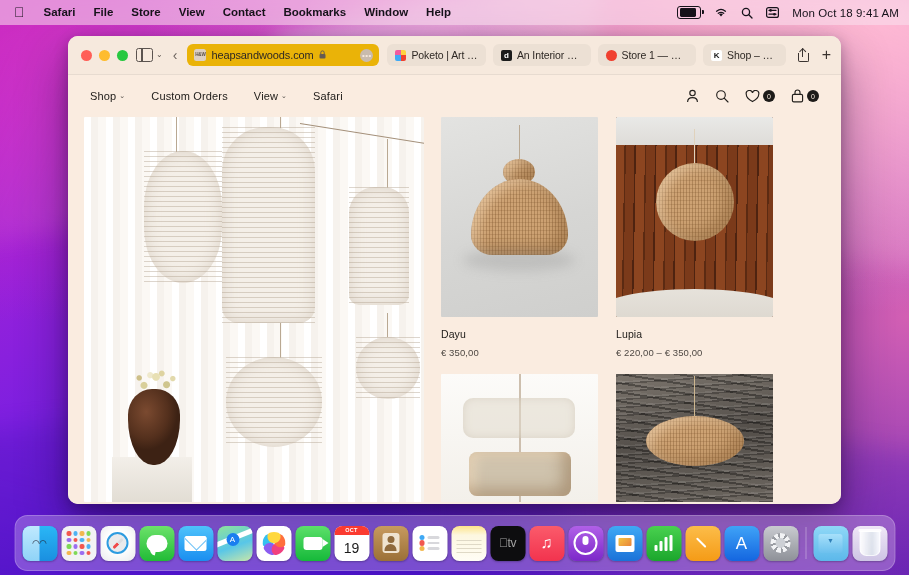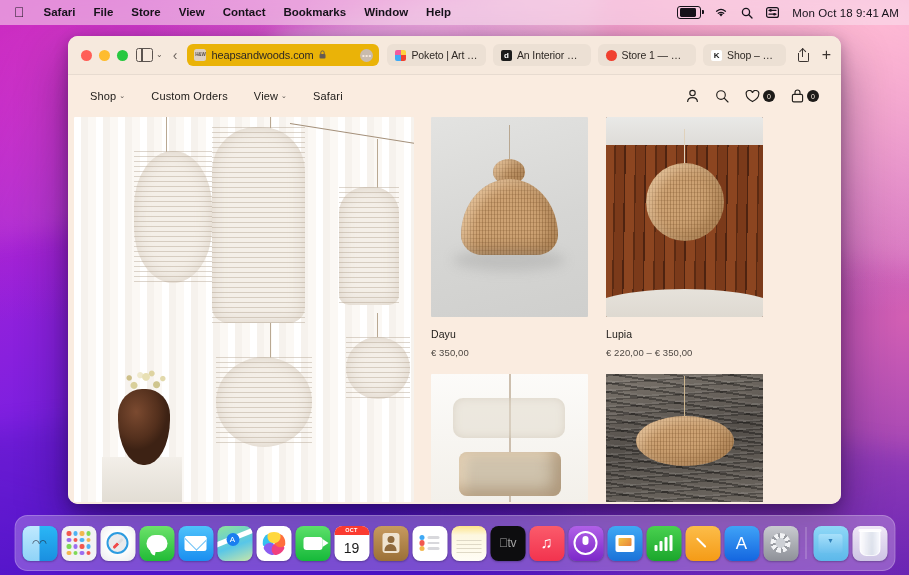--- a/index.html
+++ b/index.html
@@ -113,21 +113,21 @@
   .nav-links{display:flex;align-items:center;gap:26px;}
   .nav-link{font-size:11px;color:#23201d;letter-spacing:.15px;display:flex;align-items:center;gap:3px;}
   .nav-caret{font-size:7px;opacity:.8;}
   .brand{position:absolute;left:50%;transform:translateX(-50%);
     font-size:14.5px;letter-spacing:1.6px;color:#1b1916;white-space:nowrap;}
   .nav-icons{margin-left:auto;display:flex;align-items:center;gap:16px;}
   .ni{display:flex;align-items:center;gap:3px;}
   .badge{width:12px;height:12px;border-radius:50%;background:#1d1b19;color:#faece0;
     font-size:7px;display:flex;align-items:center;justify-content:center;}
 
-  .grid{display:flex;gap:17px;padding:0 6px;}
+  .grid{display:flex;gap:17px;padding:0 16px;}
   .col-left{width:340px;flex:none;}
   .col-right{display:flex;gap:18px;flex:1;}
   .prodcol{width:157px;flex:none;}
   .hero{width:340px;height:385px;border-radius:1px;overflow:hidden;position:relative;}
   .pimg{width:157px;height:200px;border-radius:1px;overflow:hidden;position:relative;}
   .pname{font-size:10.5px;color:#23201d;margin:11px 0 0 0;letter-spacing:.1px;}
   .pprice{font-size:9.5px;color:#4e4843;margin:7px 0 0 0;letter-spacing:.1px;}
   .pimg2{width:157px;height:128px;border-radius:1px;overflow:hidden;position:relative;margin-top:16px;}
 
   

